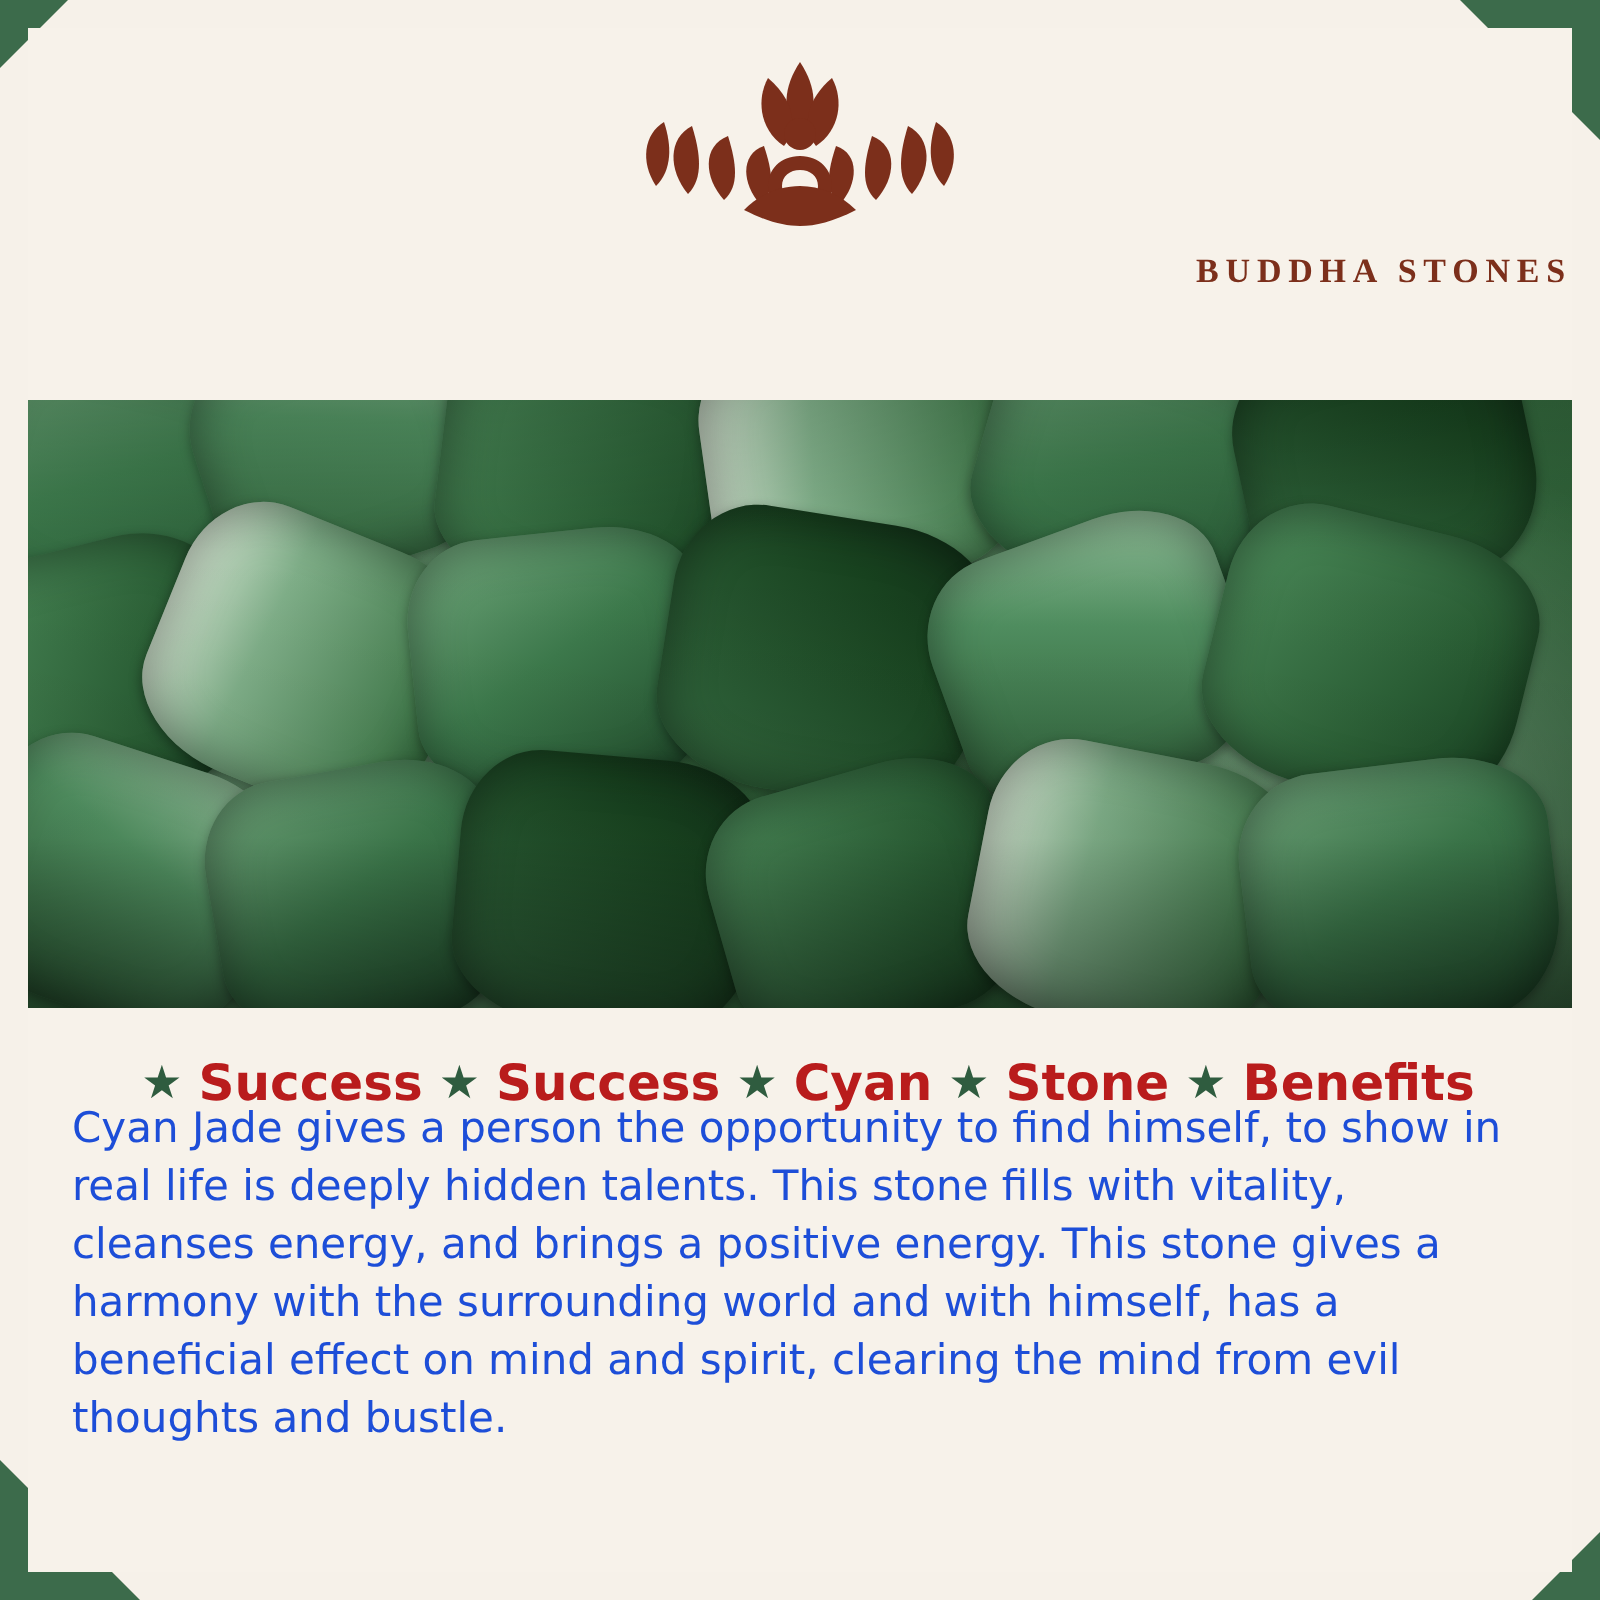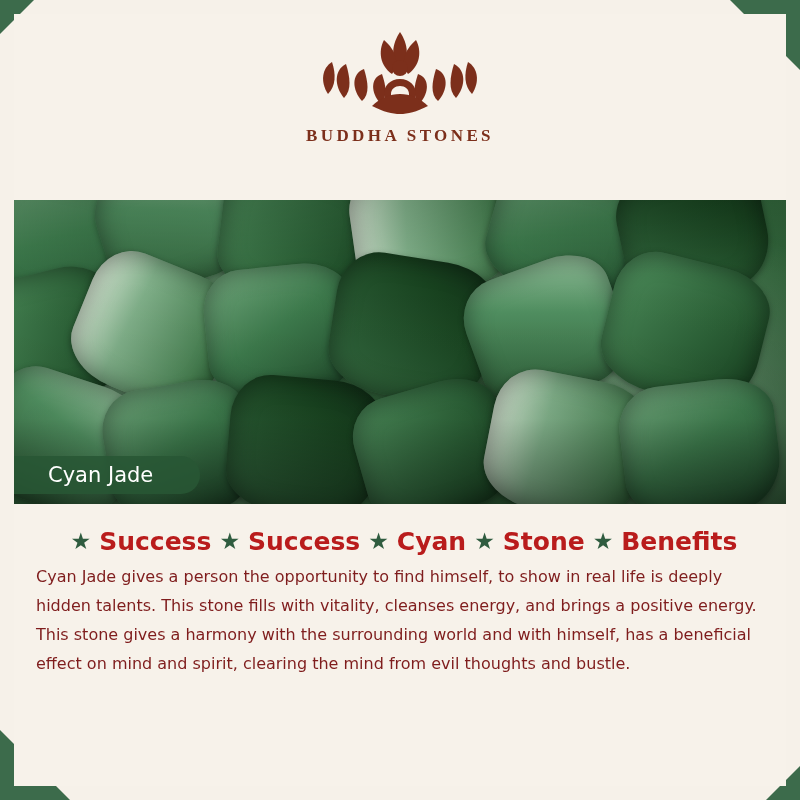--- a/index.html
+++ b/index.html
@@ -66,21 +66,21 @@
     background: #f7f2ea;
     overflow: hidden;
   }
 
   
   .brand {
     position: absolute;
     top: 10px;
     left: 0;
     width: 772px;
-    text-align: center;
+    text-align: right;
   }
   .logo-wrap {
     height: 96px;
     display: flex;
     align-items: flex-end;
     justify-content: center;
   }
   .brand-name {
     margin-top: 6px;
     font-size: 17px;
@@ -195,26 +195,26 @@
     display: inline-block;
     color: #2f5c3f;
     font-size: 23px;
     margin: 0 8px;
     vertical-align: middle;
   }
 
   
   .body-copy {
     position: absolute;
-    top: 548px;
+    top: 536px;
     left: 22px;
     width: 732px;
-    font-size: 16px;
+    font-size: 21px;
     line-height: 29px;
-    color: #7f1d1d;
+    color: #1d4ed8;
     font-family: "DejaVu Sans", sans-serif;
     text-align: left;
   }
 </style>
 </head>
 <body>
 
 <div id="page">
 
   <div class="corner corner-tl"></div>
@@ -274,23 +274,20 @@
 
       <div class="pebble l3" style="left:-28px; top:176px; width:150px; height:132px; transform:rotate(18deg);"></div>
       <div class="pebble l1" style="left:92px; top:184px; width:146px; height:130px; transform:rotate(-10deg);"></div>
       <div class="pebble l4" style="left:214px; top:178px; width:152px; height:136px; transform:rotate(5deg);"></div>
       <div class="pebble l2" style="left:344px; top:186px; width:150px; height:128px; transform:rotate(-16deg);"></div>
       <div class="pebble l5" style="left:474px; top:176px; width:156px; height:138px; transform:rotate(11deg);"></div>
       <div class="pebble l1" style="left:608px; top:182px; width:156px; height:132px; transform:rotate(-7deg);"></div>
 
       <div class="photo-shade"></div>
 
-      <div class="name-tag">
-        <span class="tag-text">Cyan Jade</span>
-      </div>
     </div>
 
     <div class="keywords">
       <span class="star">★</span><span class="kw">Success</span><span class="star">★</span><span class="kw">Success</span><span class="star">★</span><span class="kw">Cyan</span><span class="star">★</span><span class="kw">Stone</span><span class="star">★</span><span class="kw">Benefits</span>
     </div>
 
     <div class="body-copy">Cyan Jade gives a person the opportunity to find himself, to show in real life is deeply hidden talents. This stone fills with vitality, cleanses energy, and brings a positive energy. This stone gives a harmony with the surrounding world and with himself, has a beneficial effect on mind and spirit, clearing the mind from evil thoughts and bustle.</div>
 
   </div>
 </div>

